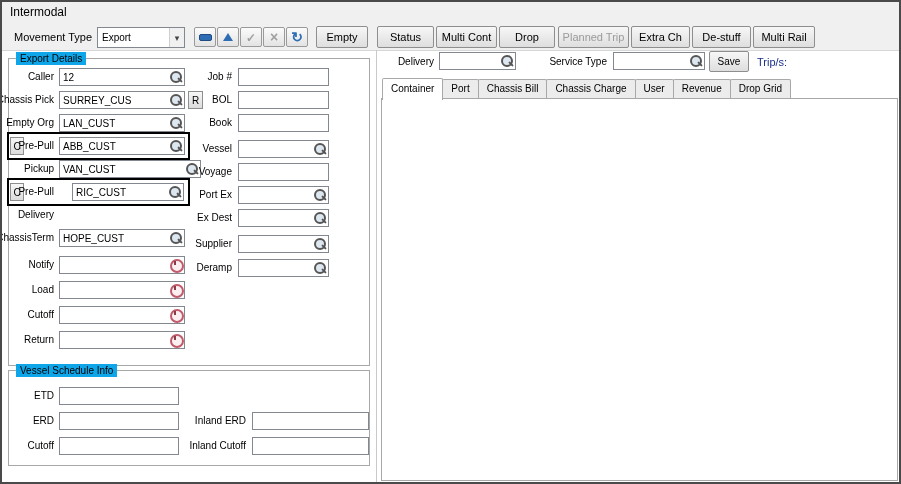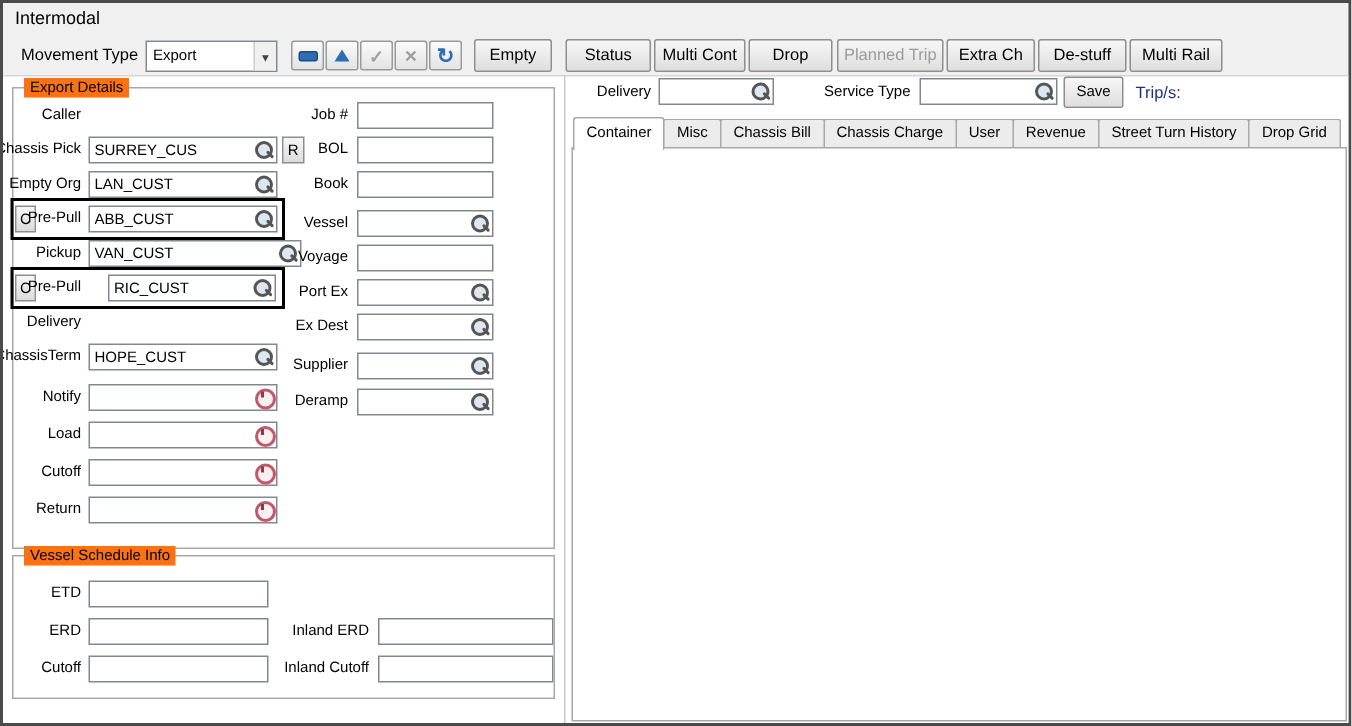--- a/index.html
+++ b/index.html
@@ -52,21 +52,21 @@
              background:linear-gradient(#fbfbfb,#e3e3e3); border:1px solid #9a9a9a; border-radius:2px;
              display:flex; align-items:center; justify-content:center; padding:0; cursor:pointer; }
   .blue-bar-icon { width:13px; height:7px; background:#2e6db4; border:1px solid #1d4b82; border-radius:2px; }
   .tri-up-icon { width:0; height:0; border-left:5px solid transparent; border-right:5px solid transparent;
                  border-bottom:8px solid #2e6db4; }
   .check-icon::before { content:"\2713"; color:#a0a0a0; font-weight:bold; font-size:12px; }
   .x-icon::before { content:"\00D7"; color:#a0a0a0; font-weight:bold; font-size:14px; }
   .refresh-icon::before { content:"\21BB"; color:#2e6db4; font-weight:bold; font-size:14px; }
 
   .groupbox { position:absolute; border:1px solid #a8a8a8; }
-  .groupbox-title { position:absolute; background:#f97316; padding:0 4px; line-height:13px; font-size:10px;
+  .groupbox-title { position:absolute; background:#0ea5e9; padding:0 4px; line-height:13px; font-size:10px;
                     white-space:nowrap;text-align:right; }
 
   .highlight-rect { position:absolute; border:2px solid #000; pointer-events:none; }
 
   .tabstrip { position:absolute; left:380px; top:76px; height:22px; display:flex; align-items:flex-end;
               z-index:3; }
   .tab { height:19px; line-height:17px; padding:0 8px; border:1px solid #a8a8a8; border-bottom:none;
          background:#ececec; margin-right:-1px; margin-bottom:2px; border-radius:2px 2px 0 0;
          cursor:pointer; white-space:nowrap; font-size:10px; }
   .tab.selected { background:#fff; height:22px; line-height:19px; margin-bottom:0; position:relative;
@@ -129,20 +129,24 @@
   <button class="btn small" style="left:707px;top:49px;width:40px">Save</button>
   <span class="lbl trips" style="left:755px;top:51px">Trip/s:</span>
 
   <div class="groupbox" style="left:6px;top:56px;width:362px;height:308px"></div>
   <span class="groupbox-title" style="left:14px;top:50px">Export Details</span>
 
   <div class="highlight-rect" style="left:5px;top:130px;width:183px;height:28px"></div>
   <div class="highlight-rect" style="left:5px;top:176px;width:183px;height:28px"></div>
 
   <span class="lbl" style="top:66px;right:845px">Caller</span>
+  <div class="field" style="left:57px;top:66px;width:126px">
+    <input value="12" style="">
+    <span class="icon lookup"></span>
+  </div>
 
   <span class="lbl" style="top:89px;right:845px">Chassis Pick</span>
   <div class="field" style="left:57px;top:89px;width:126px">
     <input value="SURREY_CUS" style="">
     <span class="icon lookup"></span>
   </div>
   <button class="mini-btn" style="left:186px;top:89px">R</button>
 
   <span class="lbl" style="top:112px;right:845px">Empty Org</span>
   <div class="field" style="left:57px;top:112px;width:126px">
@@ -272,26 +276,25 @@
     <input value="" style="">
   </div>
   <span class="lbl" style="top:435px;right:653px">Inland Cutoff</span>
   <div class="field" style="left:250px;top:435px;width:117px">
     <input value="" style="">
   </div>
 
   <div class="tabpanel"></div>
   <div class="tabstrip">
     <span class="tab selected">Container</span>
-    <span class="tab">Misc</span>
+    <span class="tab">Port</span>
     <span class="tab">Chassis Bill</span>
     <span class="tab">Chassis Charge</span>
     <span class="tab">User</span>
     <span class="tab">Revenue</span>
-    <span class="tab">Street Turn History</span>
     <span class="tab">Drop Grid</span>
   </div>
 
   <span class="lbl" style="top:105px;right:479px">T/C</span>
   <div class="combo small" style="left:424px;top:104px;width:90px">
     <span class="combo-text">COFC</span>
     <span class="combo-arrow"></span>
   </div>
 
   <span class="lbl" style="top:127px;right:479px">Cont. #</span>

